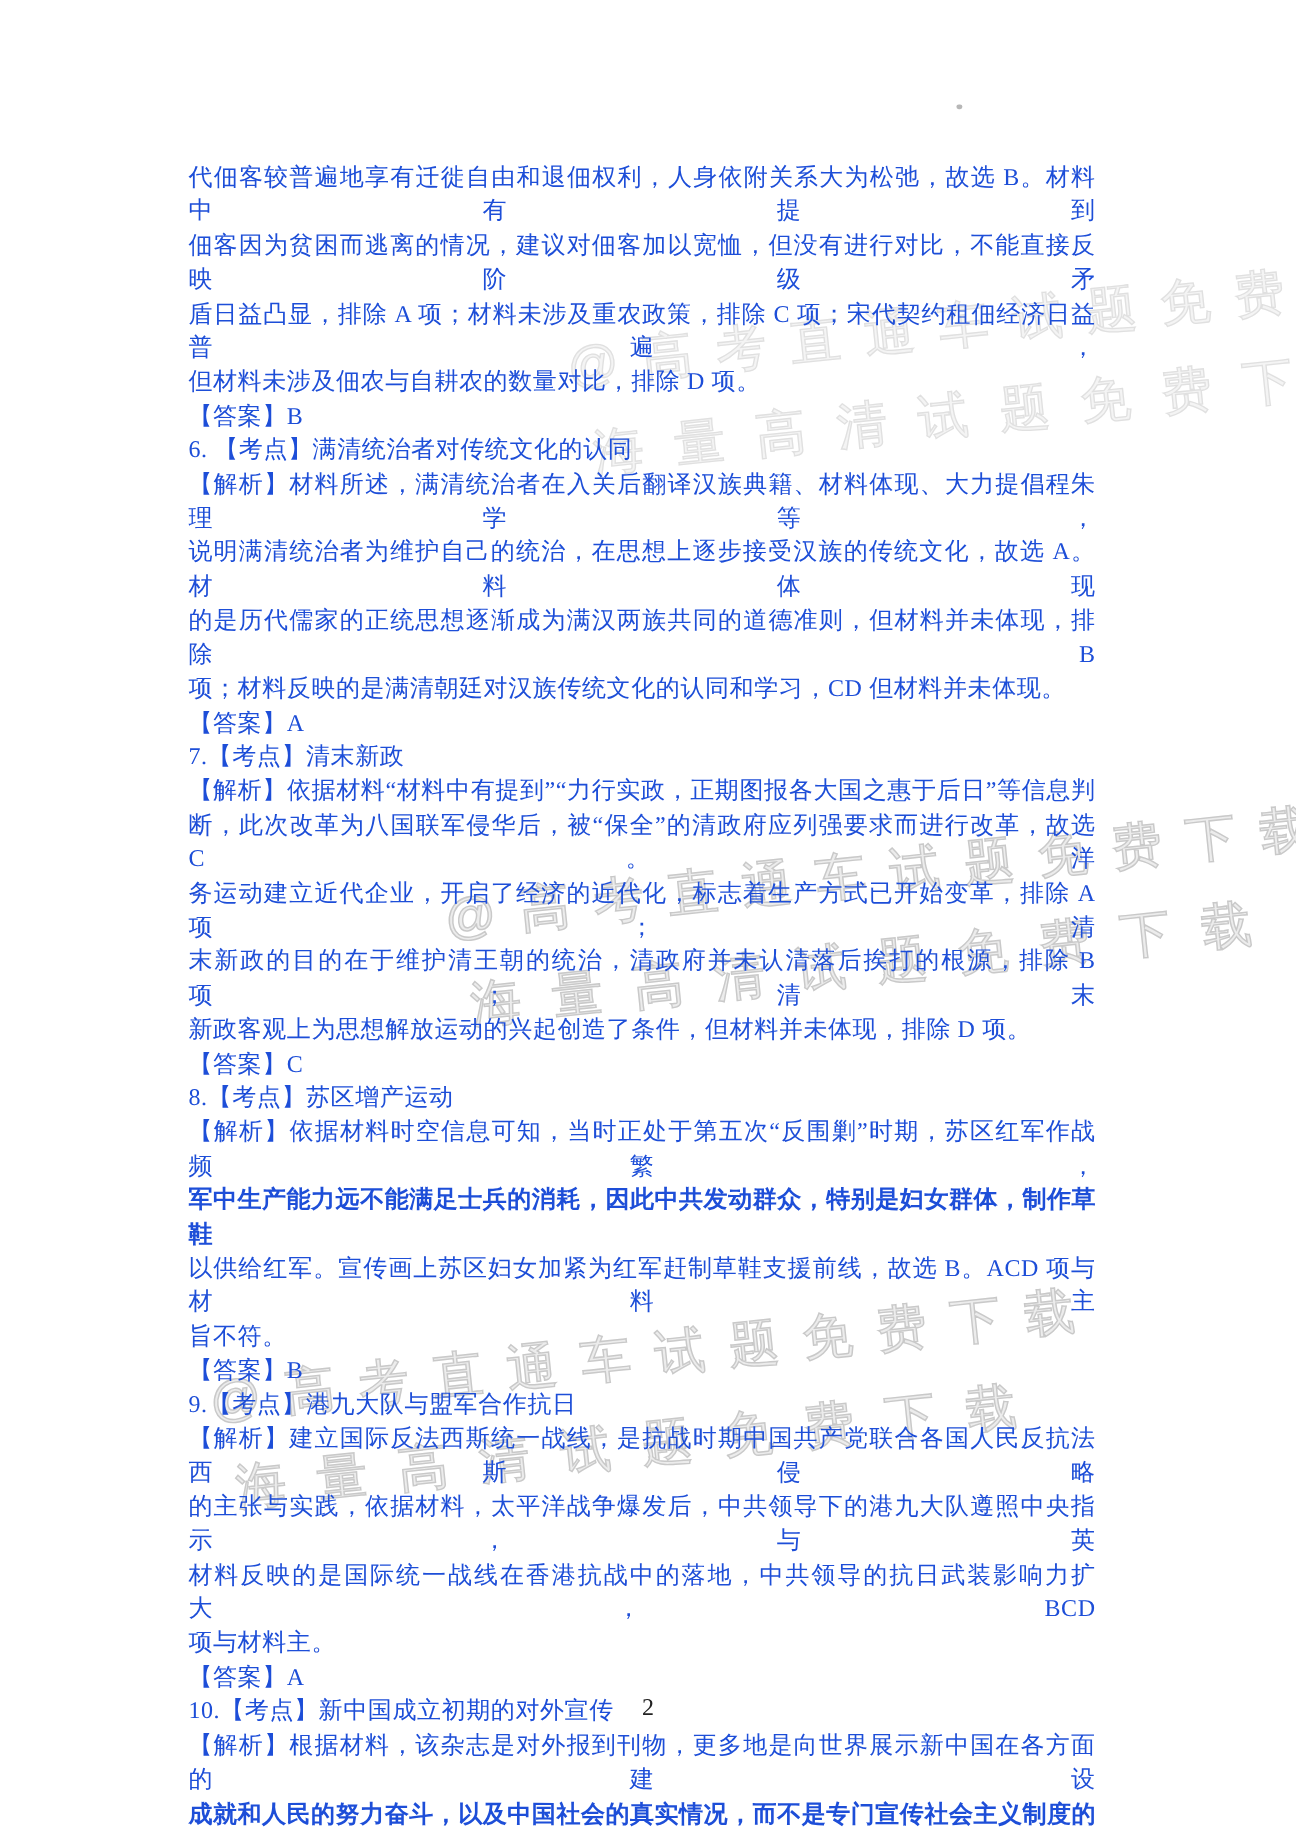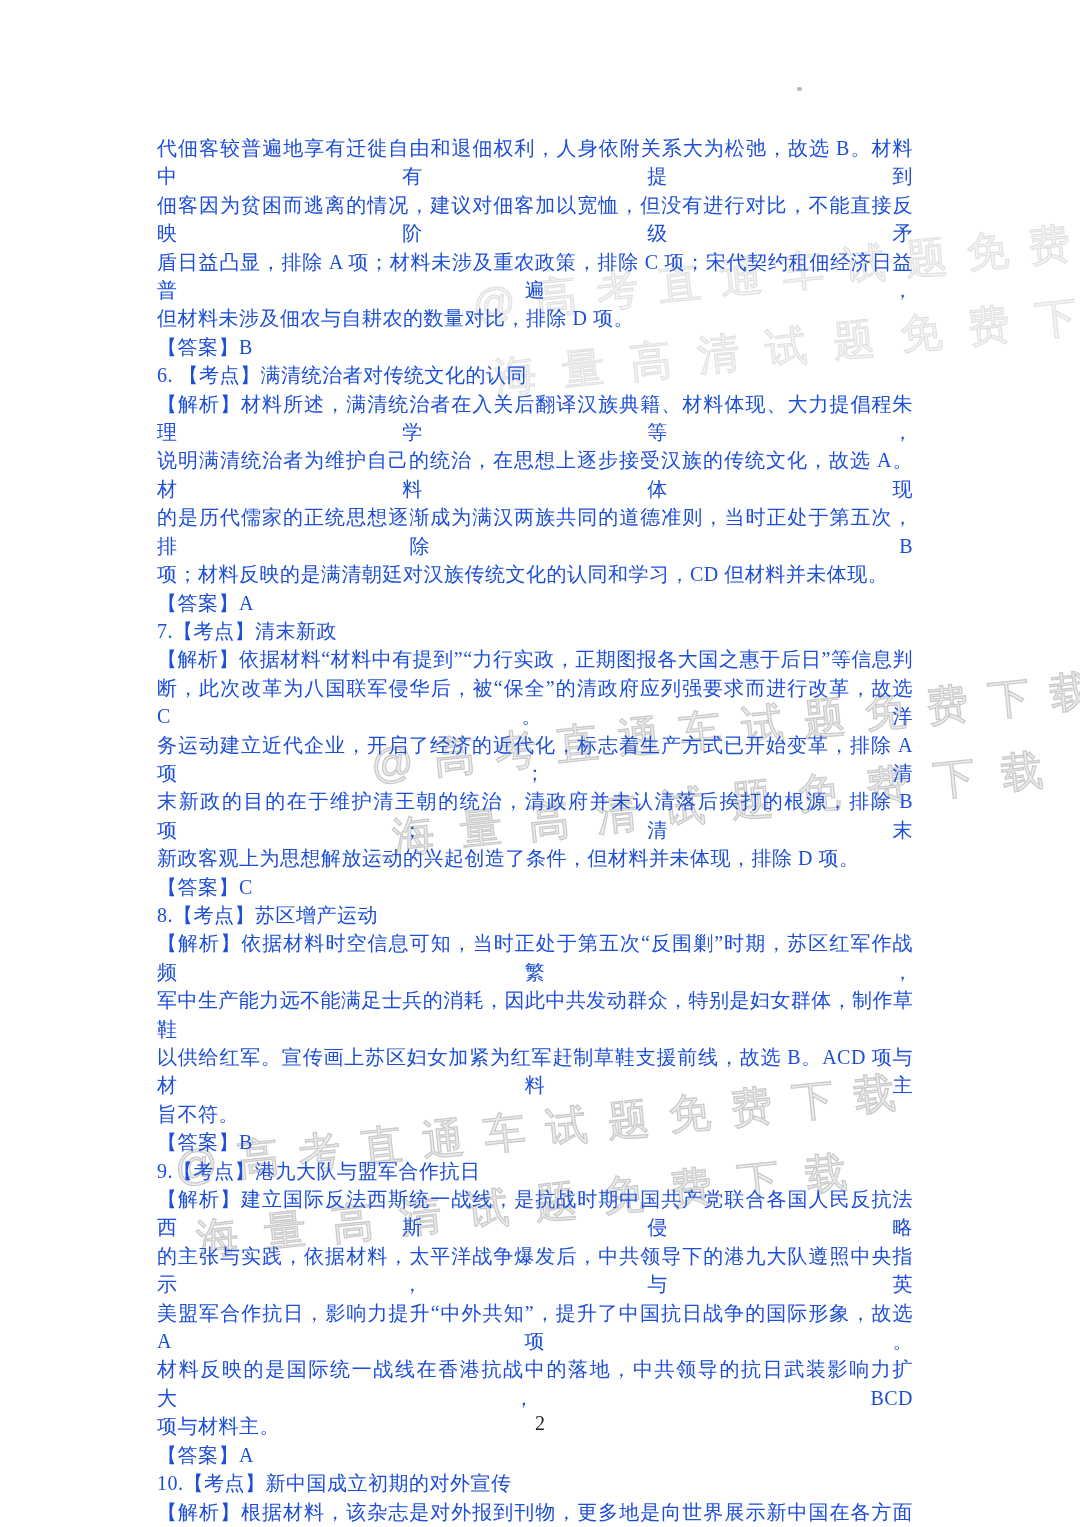--- a/index.html
+++ b/index.html
@@ -6,21 +6,21 @@
   .page{
     position:relative;width:1080px;height:1527px;background:#ffffff;
     overflow:hidden;font-family:"Liberation Serif","DejaVu Serif",serif;
   }
   .textblock{position:absolute;left:157px;top:134px;width:756px;z-index:2;}
   .line{
     font-size:20px;line-height:28.4px;color:#1d4ed8;
     letter-spacing:0.5px;white-space:normal;
   }
   .line.fill{text-align:justify;text-align-last:justify;}
-  .line.b{font-weight:400;font-family:"Liberation Sans","DejaVu Sans",sans-serif;letter-spacing:0px;}
+  .line.b{font-weight:700;font-family:"Liberation Sans","DejaVu Sans",sans-serif;letter-spacing:0px;}
   .page-number{
     position:absolute;left:0;top:1412px;width:100%;text-align:center;
     font-size:20px;color:#222222;z-index:2;
   }
   .wm{
     position:absolute;z-index:1;transform:rotate(-6deg);transform-origin:left top;
     font-family:"Liberation Sans","DejaVu Sans",sans-serif;
     font-size:42px;letter-spacing:20px;white-space:nowrap;
     color:#ececec;-webkit-text-stroke:1.2px #c9c9c9;
   }
@@ -58,40 +58,39 @@
 
   <div class="textblock">
       <div class="line fill">代佃客较普遍地享有迁徙自由和退佃权利，人身依附关系大为松弛，故选 B。材料中有提到</div>
       <div class="line fill">佃客因为贫困而逃离的情况，建议对佃客加以宽恤，但没有进行对比，不能直接反映阶级矛</div>
       <div class="line fill">盾日益凸显，排除 A 项；材料未涉及重农政策，排除 C 项；宋代契约租佃经济日益普遍，</div>
       <div class="line">但材料未涉及佃农与自耕农的数量对比，排除 D 项。</div>
       <div class="line">【答案】B</div>
       <div class="line">6. 【考点】满清统治者对传统文化的认同</div>
       <div class="line fill">【解析】材料所述，满清统治者在入关后翻译汉族典籍、材料体现、大力提倡程朱理学等，</div>
       <div class="line fill">说明满清统治者为维护自己的统治，在思想上逐步接受汉族的传统文化，故选 A。材料体现</div>
-      <div class="line fill">的是历代儒家的正统思想逐渐成为满汉两族共同的道德准则，当时正处于第五次，排除 B</div>
+      <div class="line fill">的是历代儒家的正统思想逐渐成为满汉两族共同的道德准则，但材料并未体现，排除 B</div>
       <div class="line">项；材料反映的是满清朝廷对汉族传统文化的认同和学习，CD 但材料并未体现。</div>
       <div class="line">【答案】A</div>
       <div class="line">7.【考点】清末新政</div>
       <div class="line fill">【解析】依据材料“材料中有提到”“力行实政，正期图报各大国之惠于后日”等信息判</div>
       <div class="line fill">断，此次改革为八国联军侵华后，被“保全”的清政府应列强要求而进行改革，故选 C。洋</div>
       <div class="line fill">务运动建立近代企业，开启了经济的近代化，标志着生产方式已开始变革，排除 A 项；清</div>
       <div class="line fill">末新政的目的在于维护清王朝的统治，清政府并未认清落后挨打的根源，排除 B 项；清末</div>
       <div class="line">新政客观上为思想解放运动的兴起创造了条件，但材料并未体现，排除 D 项。</div>
       <div class="line">【答案】C</div>
       <div class="line">8.【考点】苏区增产运动</div>
       <div class="line fill">【解析】依据材料时空信息可知，当时正处于第五次“反围剿”时期，苏区红军作战频繁，</div>
       <div class="line fill b">军中生产能力远不能满足士兵的消耗，因此中共发动群众，特别是妇女群体，制作草鞋</div>
       <div class="line fill">以供给红军。宣传画上苏区妇女加紧为红军赶制草鞋支援前线，故选 B。ACD 项与材料主</div>
       <div class="line">旨不符。</div>
       <div class="line">【答案】B</div>
       <div class="line">9.【考点】港九大队与盟军合作抗日</div>
       <div class="line fill">【解析】建立国际反法西斯统一战线，是抗战时期中国共产党联合各国人民反抗法西斯侵略</div>
       <div class="line fill">的主张与实践，依据材料，太平洋战争爆发后，中共领导下的港九大队遵照中央指示，与英</div>
-      <div class="line fill">美盟军合作抗日，影响力提升“中外共知”，提升了中国抗日战争的国际形象，故选 A 项。</div>
       <div class="line fill">材料反映的是国际统一战线在香港抗战中的落地，中共领导的抗日武装影响力扩大，BCD</div>
       <div class="line">项与材料主。</div>
       <div class="line">【答案】A</div>
       <div class="line">10.【考点】新中国成立初期的对外宣传</div>
       <div class="line fill">【解析】根据材料，该杂志是对外报到刊物，更多地是向世界展示新中国在各方面的建设</div>
       <div class="line fill b">成就和人民的努力奋斗，以及中国社会的真实情况，而不是专门宣传社会主义制度的优越</div>
     </div>
 
   <div class="page-number">2</div>
 

